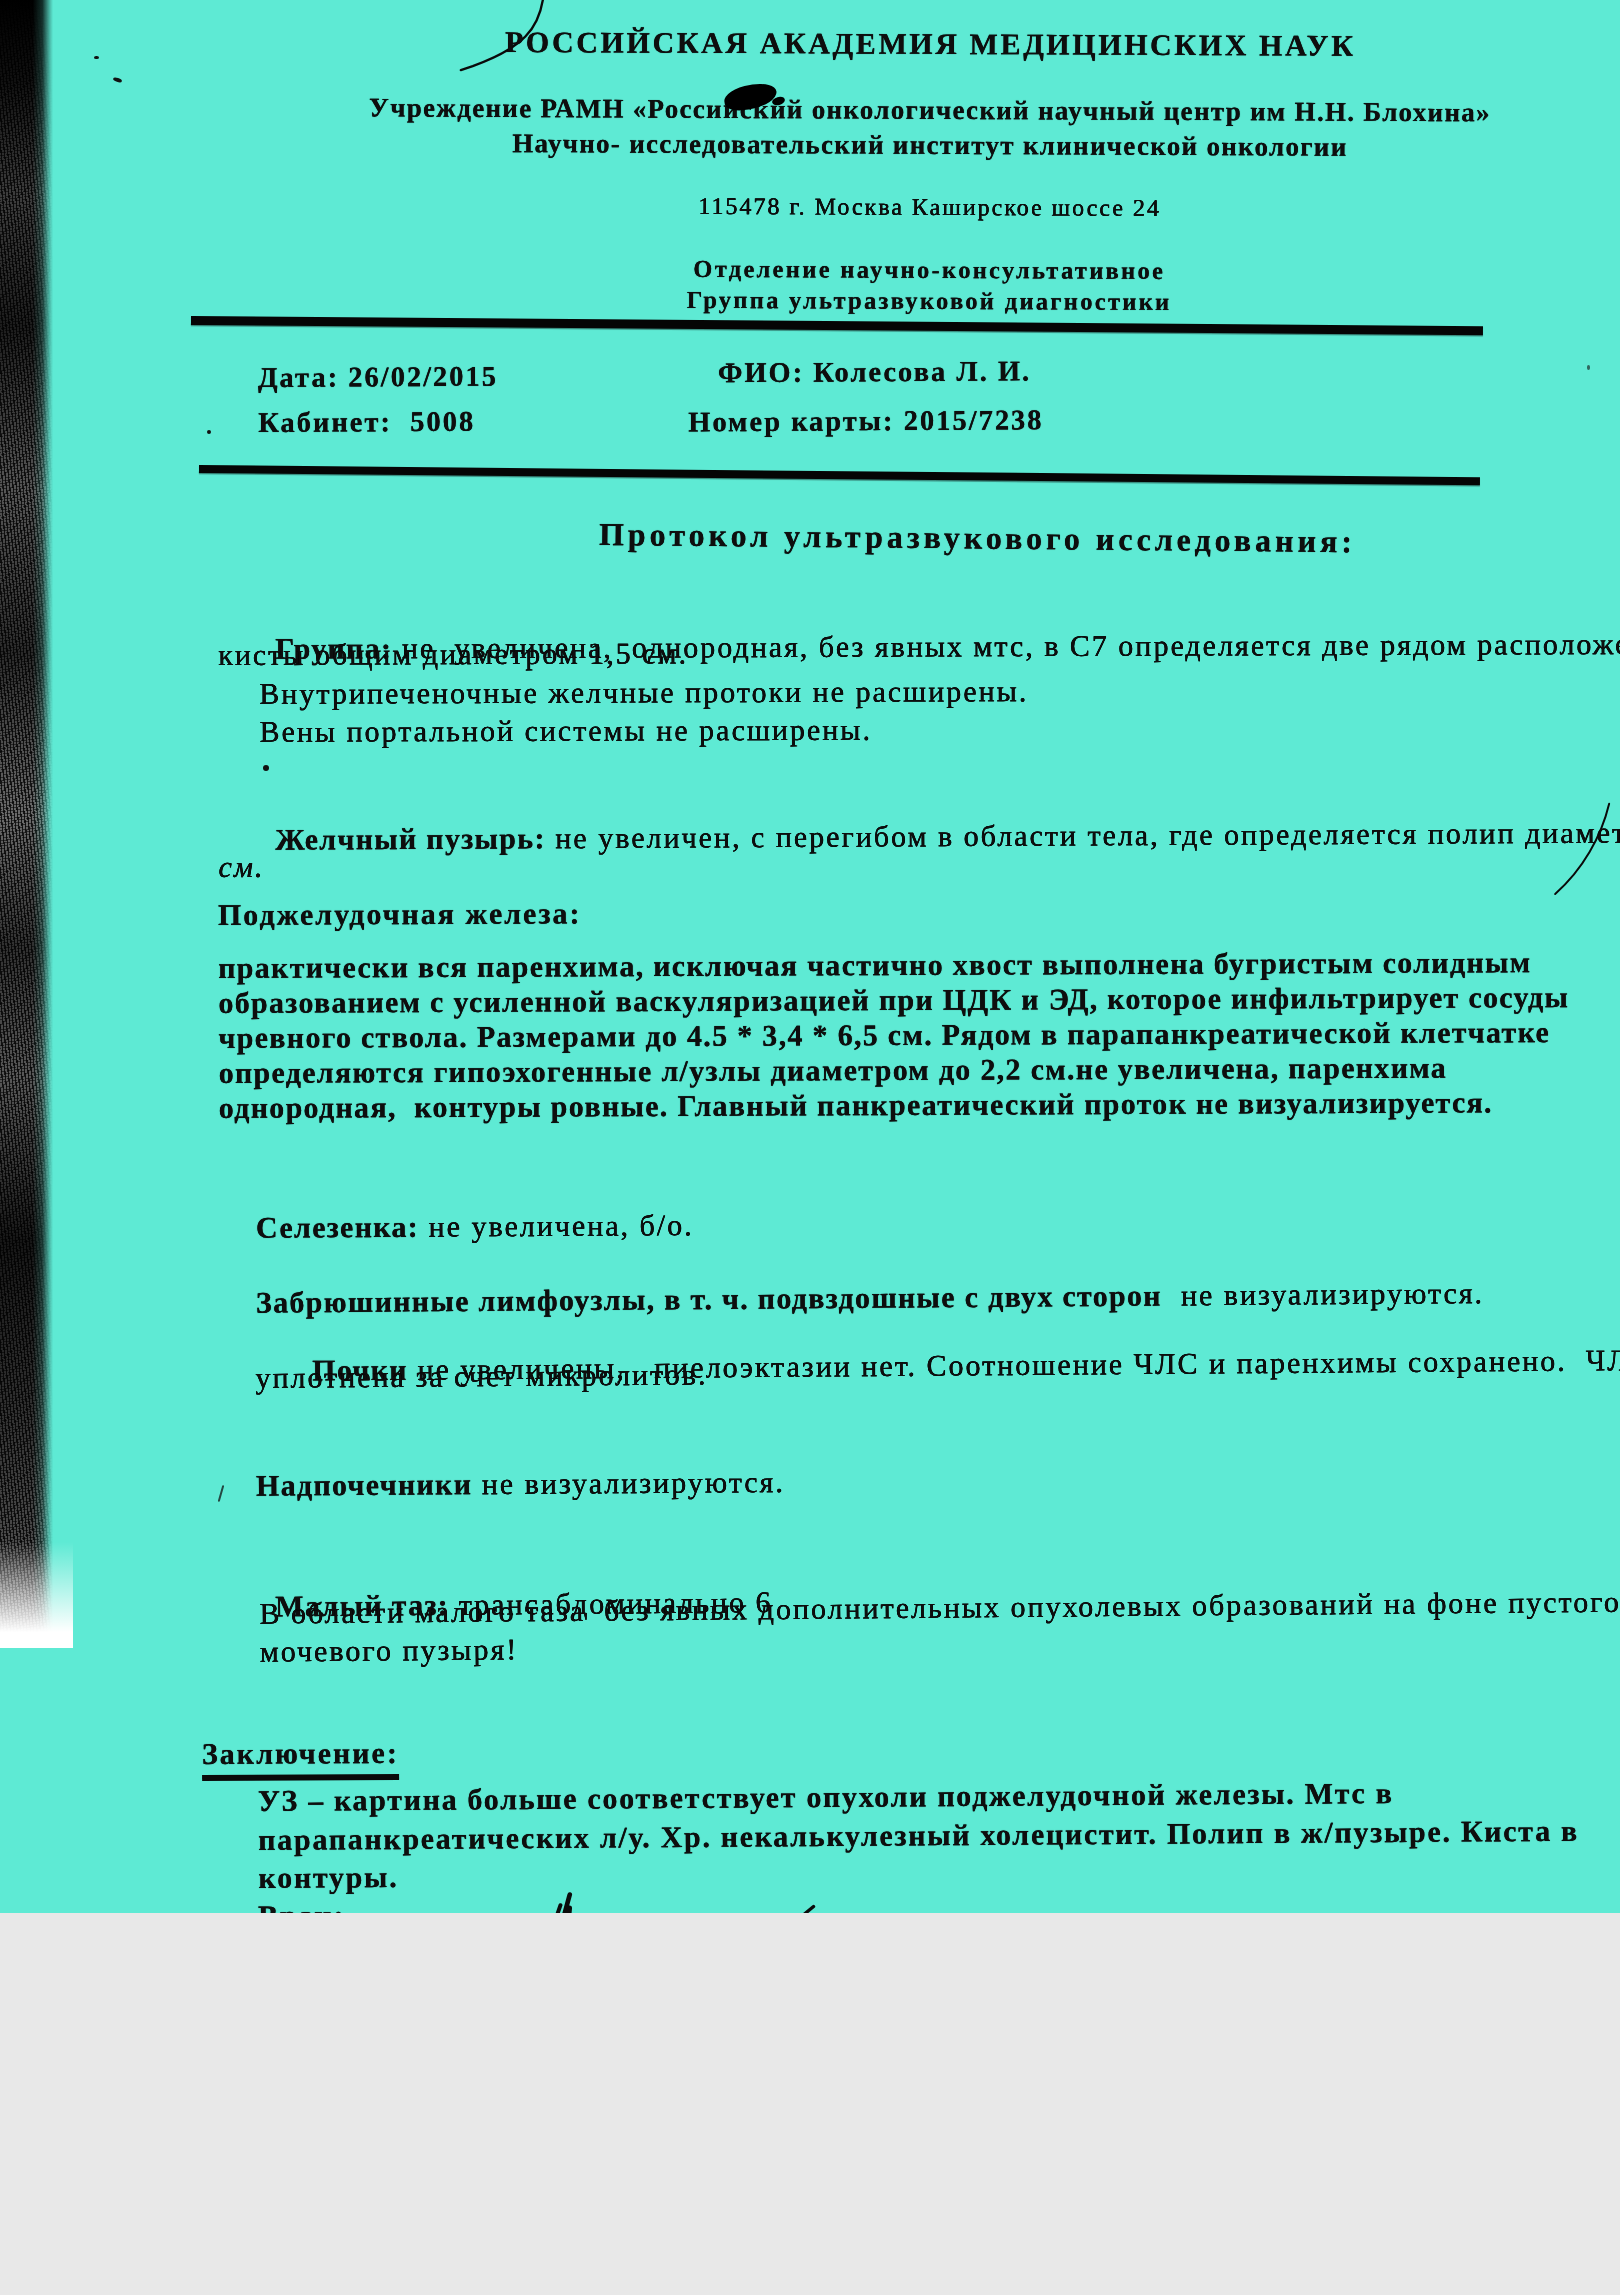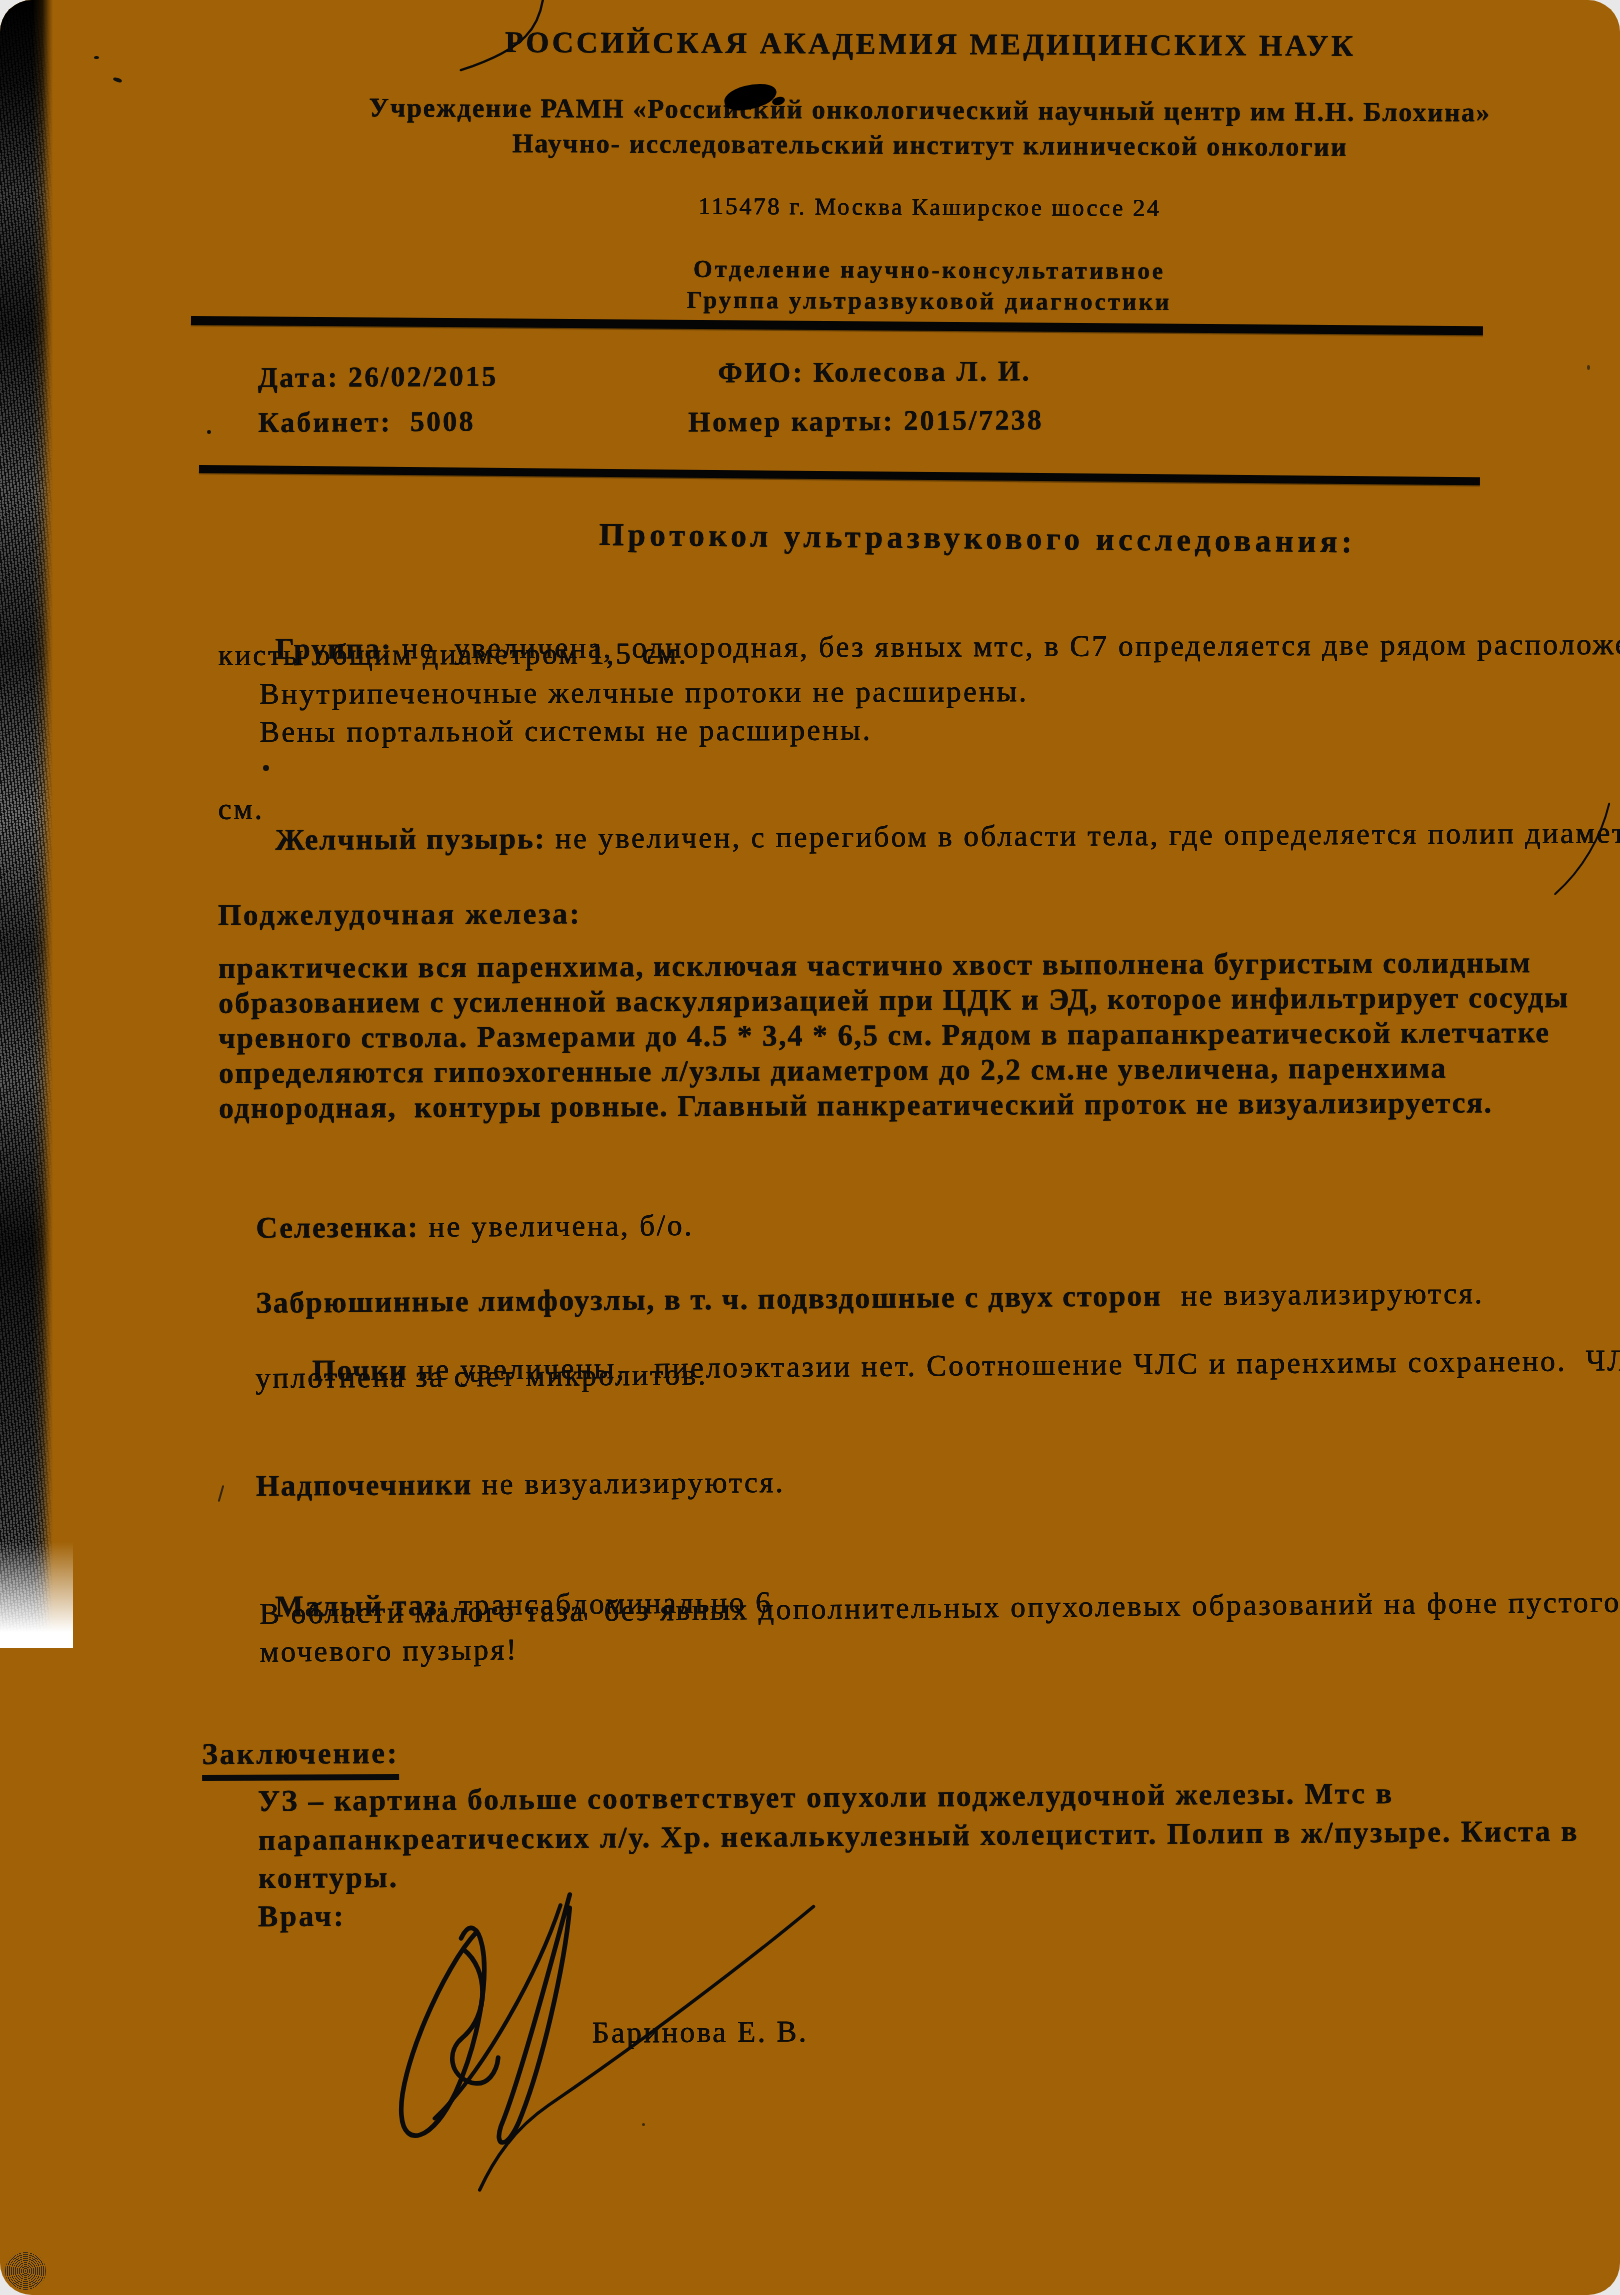--- a/index.html
+++ b/index.html
@@ -1,18 +1,18 @@
 <!DOCTYPE html>
 <html style="font-size:10.6px"><head>
 <meta charset="utf-8">
 <style>
   html,body{margin:0;padding:0;background:#e8e8e8;}
   #page{
-    position:relative; width:1620px; height:2295px; background:#a16207;
-    overflow:hidden; font-family:"Liberation Serif","DejaVu Serif",serif; color:#0e0e0e;border-radius:32px;
+    position:relative; width:1620px; height:1913px; background:#5eead4;
+    overflow:hidden; font-family:"Liberation Serif","DejaVu Serif",serif; color:#0e0e0e;
   }
   .ln{position:absolute; white-space:pre; line-height:1.05;}
   .b{font-weight:bold;}
   .ink{text-shadow:0 0 0.5px #000, 0.3px 0 0 #000;}
   .hdr{letter-spacing:1.3px; text-shadow:0 0 0.7px #000;}
   .h1{font-size:30px; letter-spacing:2.6px;}
   .h2{font-size:27px;}
   .h3{font-size:27px;}
   .addr{font-size:24px; letter-spacing:2px;}
   .dept{font-size:24.5px; letter-spacing:2.3px;}
@@ -92,21 +92,21 @@
     <div class="ln body-ln ink" style="left:259px;top:678px;">Внутрипеченочные желчные протоки не расширены.</div>
     <div class="ln body-ln ink" style="left:259px;top:716px;">Вены портальной системы не расширены.</div>
   </div>
 
   <div class="speck" style="left:263px;top:765px;width:6px;height:6px;"></div>
 
   <div style="position:absolute;left:0;top:0;transform:rotate(-0.3deg);transform-origin:218px 801px;">
     <div class="ln body-ln" style="left:218px;top:792px;">
       <span class="b hdr">Желчный пузырь:</span><span class="ink"> не увеличен, с перегибом в области тела, где определяется полип диаметром 0,6</span>
     </div>
-    <div class="ln body-ln ink" style="left:218px;top:793px;">см.</div>
+    <div class="ln body-ln ink" style="left:218px;top:851px;font-style:italic;">см.</div>
   </div>
 
   <svg width="79" height="113" style="left:1542px;top:798px;" viewBox="0 0 120 170">
     <path d="M 102,8 C 90,58 62,108 20,145" fill="none" stroke="#0a0a0a" stroke-width="3" stroke-linecap="round"></path>
   </svg>
 
   <div style="position:absolute;left:0;top:0;transform:rotate(-0.25deg);transform-origin:218px 927px;">
     <div class="ln b body-ln hdr" style="left:218px;top:899px;">Поджелудочная железа:</div>
     <div class="ln bp" style="left:218px;top:952px;">практически вся паренхима, исключая частично хвост выполнена бугристым солидным</div>
     <div class="ln bp" style="left:218px;top:987px;">образованием с усиленной васкуляризацией при ЦДК и ЭД, которое инфильтрирует сосуды</div>

